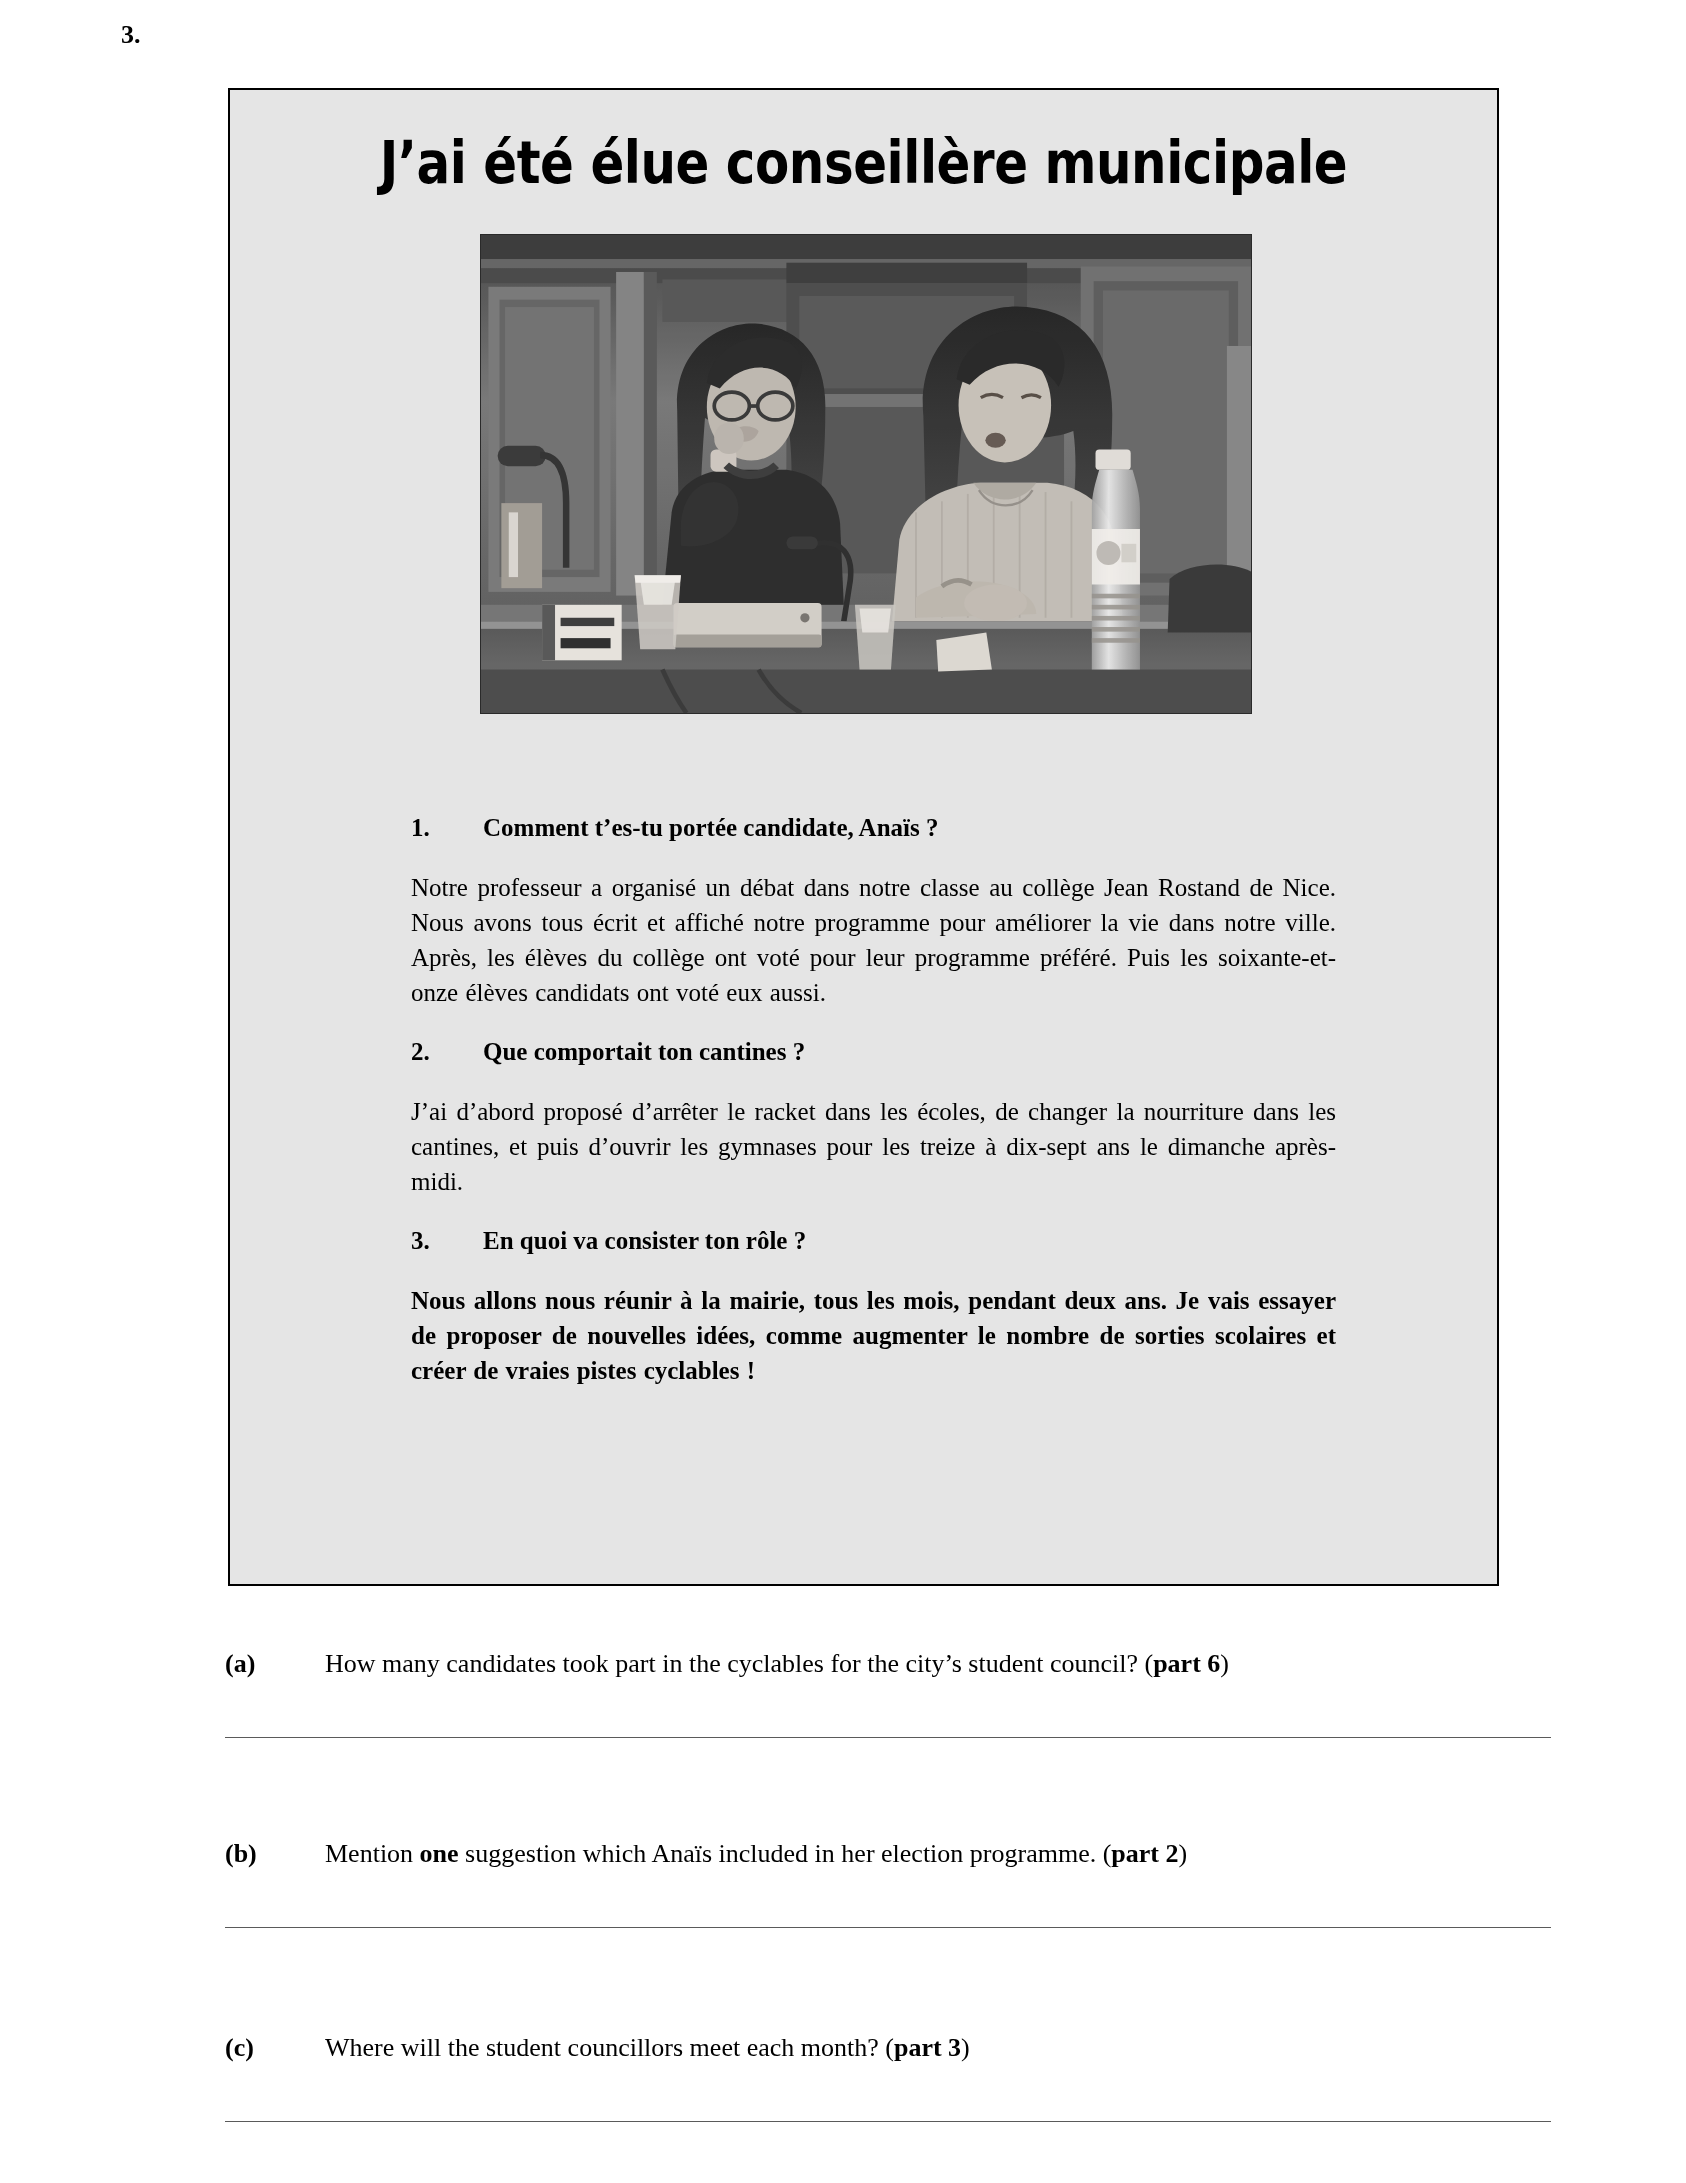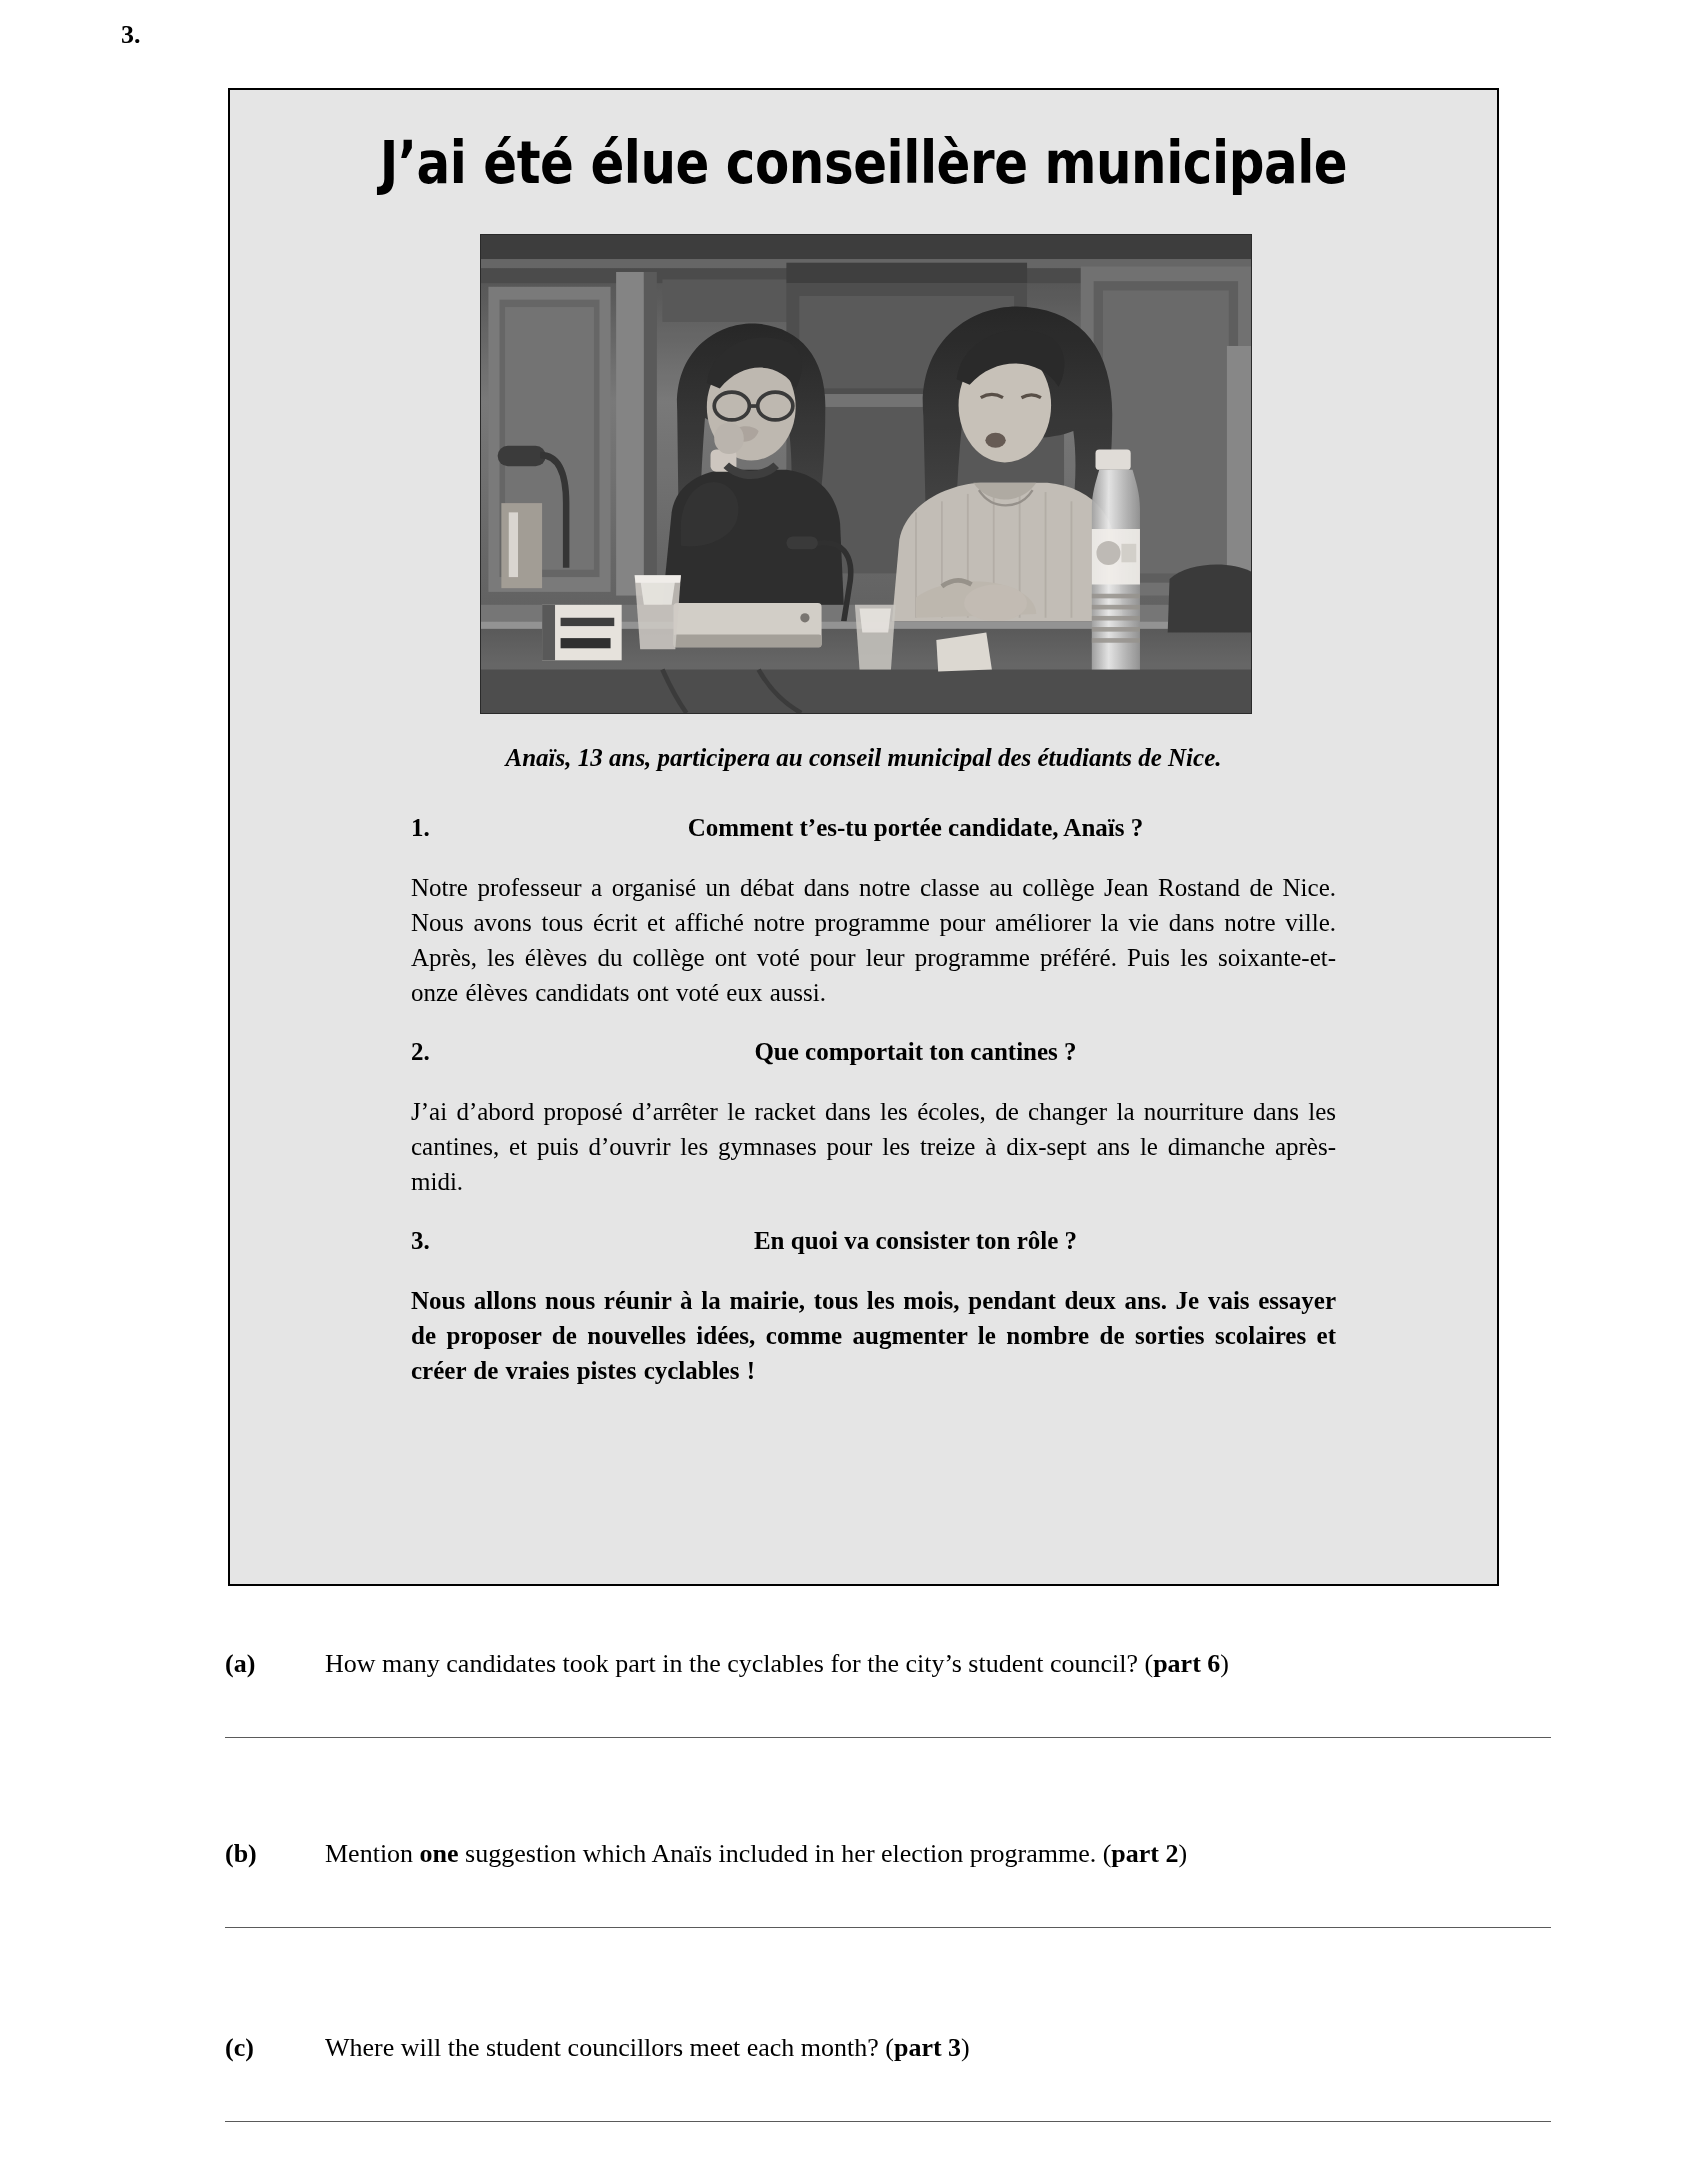--- a/index.html
+++ b/index.html
@@ -94,21 +94,21 @@
     top: 724px;
     width: 937px;
   }
   .iv-q {
     font-size: 25px;
     font-weight: bold;
     margin: 0 0 28px 0;
     display: flex;
   }
   .iv-q .num { width: 72px; flex: none; }
-  .iv-q .txt { flex: 1; text-align: center; }
+  .iv-q .txt { flex: 1; }
 
   .iv-a {
     font-size: 25px;
     line-height: 1.40;
     margin: 0 12px 28px 0;
     text-align: justify;
     text-justify: inter-word;
     word-spacing: 0.04em;
   }
   .iv-a.last { margin-bottom: 0; font-weight: bold; }
@@ -317,21 +317,20 @@
 
       <path d="M196 470 C206 492 214 506 222 517" stroke="#2b2b2b" stroke-width="5" fill="none"></path>
       <path d="M300 470 C312 492 330 508 346 517" stroke="#2b2b2b" stroke-width="5" fill="none"></path>
 
       <g opacity="0.08">
         <rect x="0" y="0" width="832" height="517" fill="#ffffff"></rect>
       </g>
     </svg>
   </div>
 
-  <div class="photo-caption">Anaïs, 13 ans, participera au conseil municipal des étudiants de Nice.</div>
 
   <div class="interview">
 
     <div class="iv-q">
       <span class="num">1.</span>
       <span class="txt">Comment t’es-tu portée candidate, Anaïs ?</span>
     </div>
     <p class="iv-a">Notre professeur a organisé un débat dans notre classe au collège Jean Rostand de Nice.  Nous avons tous écrit et affiché notre programme pour améliorer la vie dans notre ville.  Après, les élèves du collège ont voté pour leur programme préféré.  Puis les soixante-et-onze élèves candidats ont voté eux aussi.</p>
 
     <div class="iv-q">

